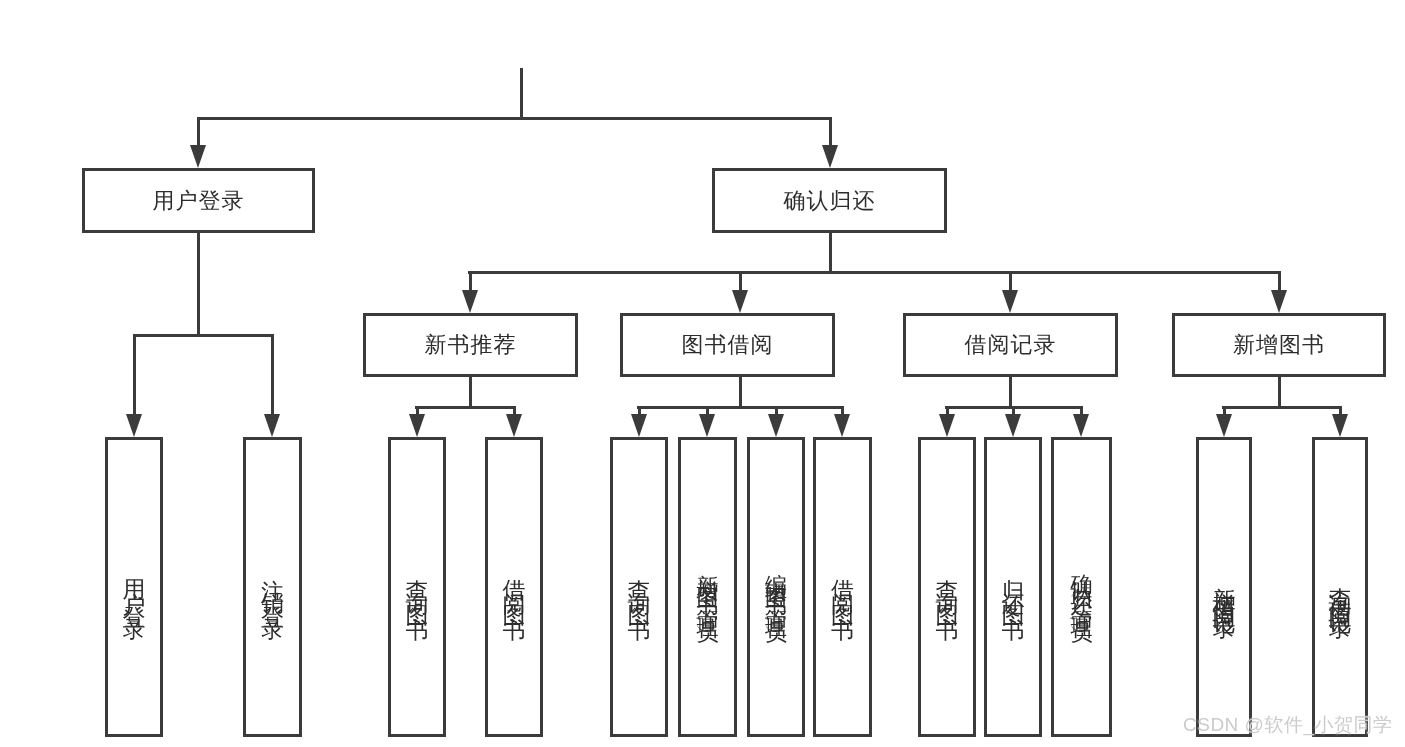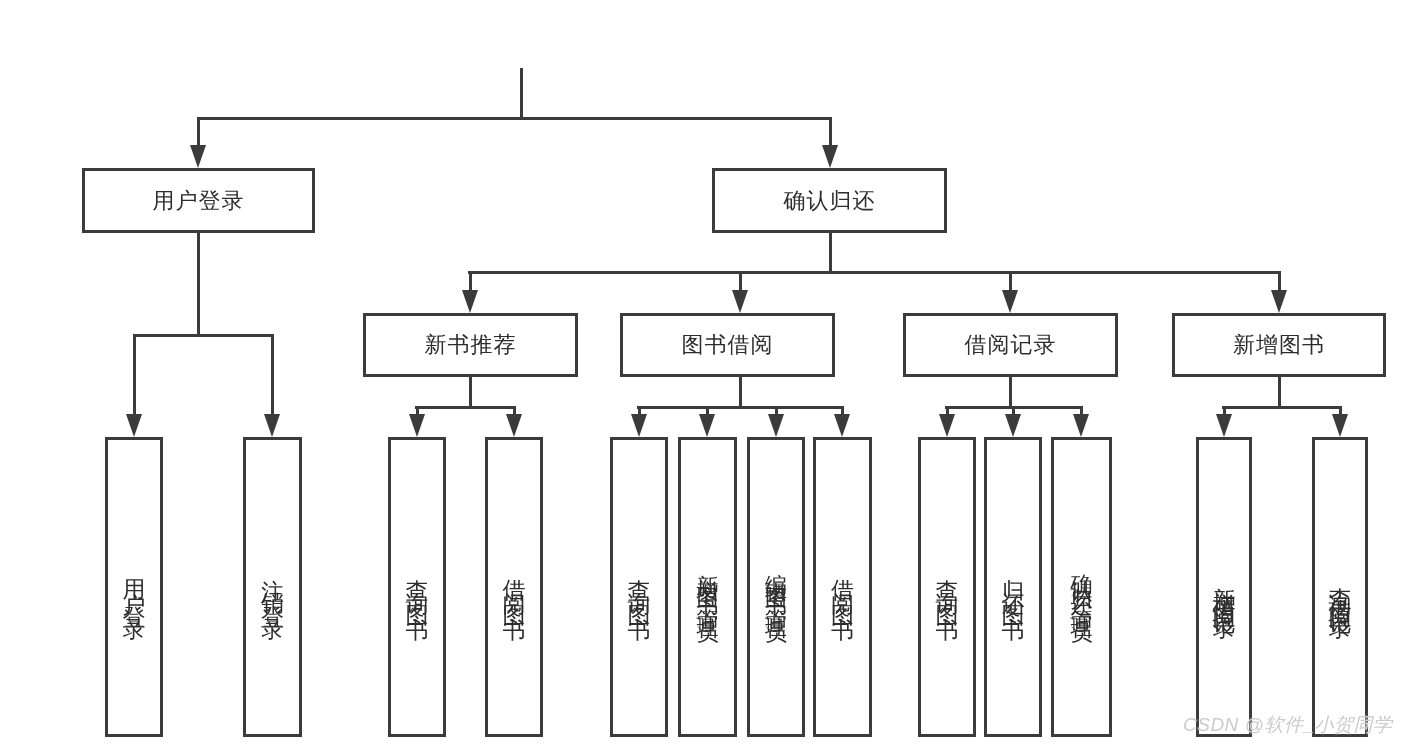--- a/index.html
+++ b/index.html
@@ -35,21 +35,20 @@
   .arrow{
     position:absolute;width:0;height:0;
     border-left:8px solid transparent;border-right:8px solid transparent;
     border-top:23px solid var(--line);
   }
   .watermark{
     position:absolute;left:1183px;top:712px;z-index:5;
     font-size:19px;letter-spacing:.5px;color:var(--wm);
     text-shadow:0 0 2px rgba(255,255,255,.9);
     white-space:nowrap;
-    font-style:italic;
   }
 </style>
 </head>
 <body>
 
 <div id="canvas">
 
   <div class="vline" style="left:520px;top:68px;height:50px;"></div>
   <div class="hline" style="left:197px;top:117px;width:635px;"></div>
 

